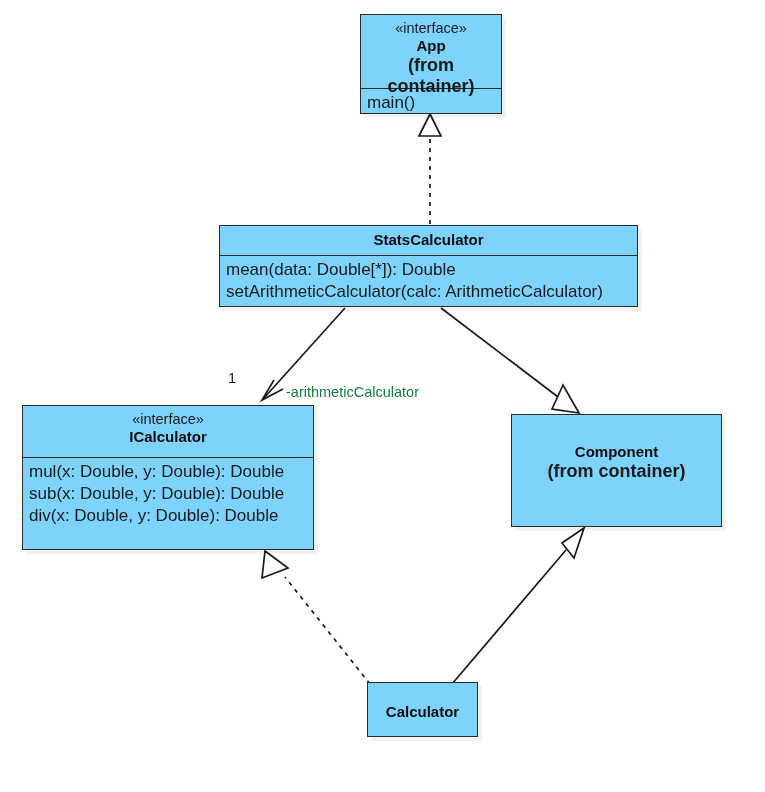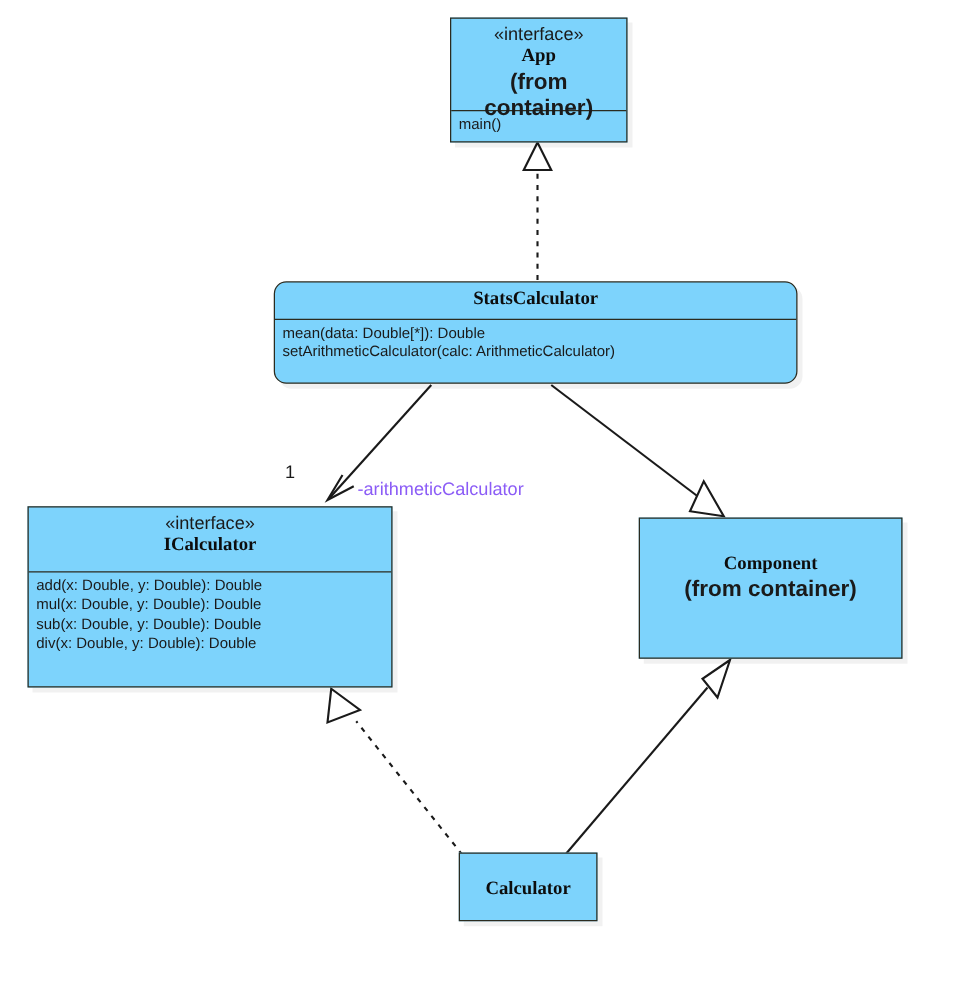--- a/index.html
+++ b/index.html
@@ -46,43 +46,42 @@
     display: block;
     font-size: 14.5px;
     color: #1a1a1a;
     font-weight: normal;
   }
   .cls-name {
     display: block;
     font-size: 15px;
     font-weight: bold;
     color: #0d0d0d;
-    font-family: Liberation Serif, serif;
   }
   .from-pkg {
     display: block;
     font-size: 18px;
     color: #1a1a1a;
     font-weight: bold;
   }
   .uml-compartment {
     box-sizing: border-box;
     padding: 3px 6px 4px 6px;
   }
   .member {
     display: block;
-    font-size: 12px;
+    font-size: 17px;
     color: #1a1a1a;
     line-height: 1.28;
     white-space: nowrap;
   }
   .edge-label {
     position: absolute;
     font-size: 14.5px;
-    color: #8b5cf6;
+    color: #15803d;
     white-space: nowrap;
     z-index: 6;
   }
   .edge-mult {
     position: absolute;
     font-size: 14.5px;
     color: #1a1a1a;
     white-space: nowrap;
     z-index: 6;
   }
@@ -124,37 +123,36 @@
     <div class="uml-header with-divider" style="height:74px;">
       <span class="stereotype">«interface»</span>
       <span class="cls-name">App</span>
       <span class="from-pkg">(from container)</span>
     </div>
     <div class="uml-compartment">
       <span class="member">main()</span>
     </div>
   </div>
 
-  <div class="uml-class" style="left:219px; top:225px; width:419px; height:82px;border-radius:10px;">
+  <div class="uml-class" style="left:219px; top:225px; width:419px; height:82px;">
     <div class="uml-header with-divider" style="height:30px;">
       <span class="cls-name">StatsCalculator</span>
     </div>
     <div class="uml-compartment">
       <span class="member">mean(data: Double[*]): Double</span>
       <span class="member">setArithmeticCalculator(calc: ArithmeticCalculator)</span>
     </div>
   </div>
 
   <div class="uml-class" style="left:22px; top:405px; width:292px; height:145px;">
     <div class="uml-header with-divider" style="height:52px;">
       <span class="stereotype">«interface»</span>
       <span class="cls-name">ICalculator</span>
     </div>
     <div class="uml-compartment">
-      <span class="member">add(x: Double, y: Double): Double</span>
       <span class="member">mul(x: Double, y: Double): Double</span>
       <span class="member">sub(x: Double, y: Double): Double</span>
       <span class="member">div(x: Double, y: Double): Double</span>
     </div>
   </div>
 
   <div class="uml-class" style="left:511px; top:414px; width:211px; height:113px;">
     <div class="uml-header" style="padding-top:28px;">
       <span class="cls-name">Component</span>
       <span class="from-pkg">(from container)</span>

